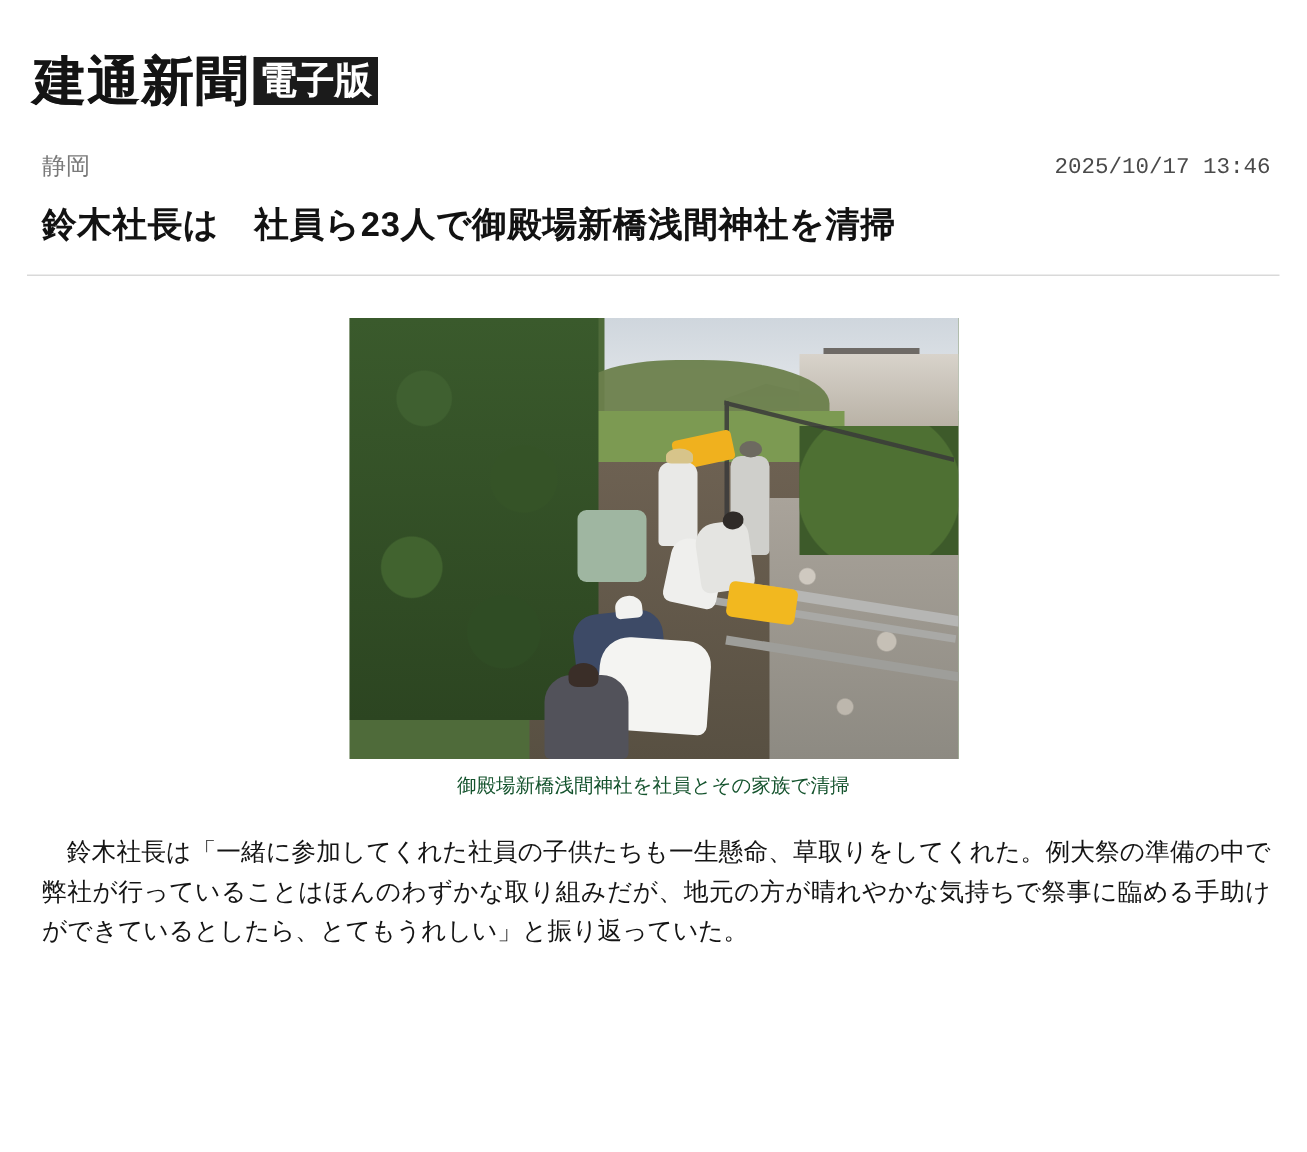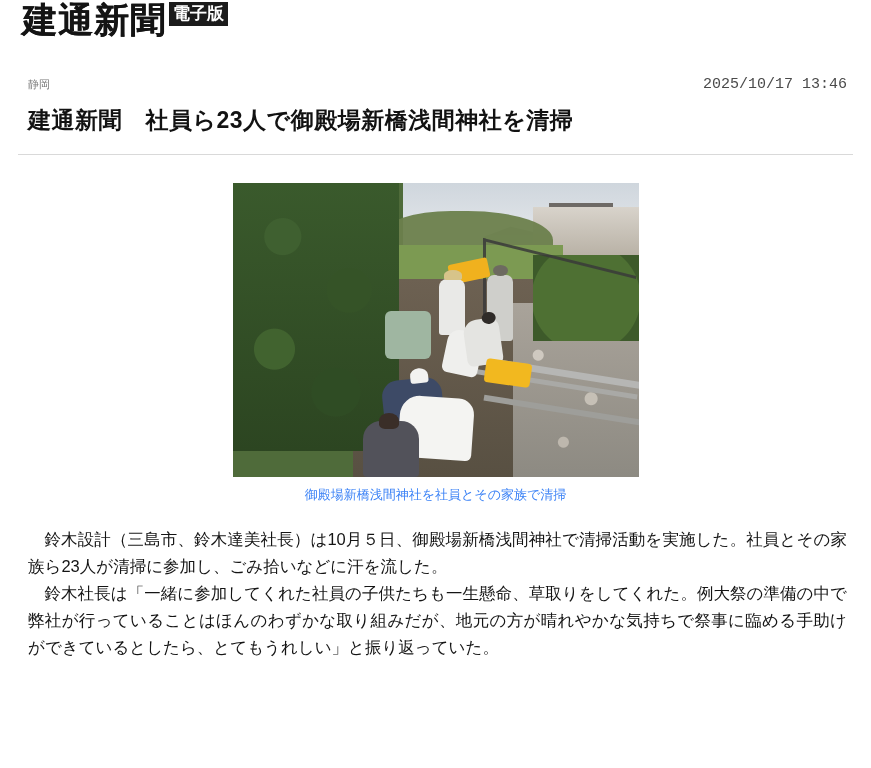--- a/index.html
+++ b/index.html
@@ -17,58 +17,58 @@
   .page {
     width: 871px;
     height: 768px;
     position: relative;
     box-sizing: border-box;
     padding: 0 18px;
   }
 
   
   .masthead {
-    padding-top: 2px;
+    padding-top: 27px;
     padding-left: 4px;
     display: flex;
-    align-items: flex-start;
+    align-items: center;
     height: 54px;
   }
   .logo-main {
     font-family: "DejaVu Serif", "Liberation Serif", serif;
     font-weight: bold;
     font-size: 35px;
     letter-spacing: 1px;
     color: #141414;
     line-height: 1;
     text-shadow: 0.5px 0 0 #141414;
   }
   .logo-badge {
     font-family: "DejaVu Serif", "Liberation Serif", serif;
     font-weight: bold;
-    font-size: 17px;
+    font-size: 25px;
     line-height: 1;
     color: #ffffff;
     background: #1b1b1b;
     padding: 3px 4px 4px 4px;
     margin-left: 3px;
     margin-bottom: 1px;
     letter-spacing: 0px;
   }
 
   
   .meta-row {
     display: flex;
     justify-content: space-between;
     align-items: center;
     margin-top: 20px;
     padding: 0 6px 0 10px;
   }
   .region-label {
-    font-size: 11px;
+    font-size: 16px;
     color: #7a7a7a;
   }
   .timestamp {
     font-size: 15px;
     color: #4a4a4a;
     font-family: Liberation Mono, monospace;
   }
 
   
   .headline {
@@ -237,21 +237,21 @@
     position: absolute; left: 252px; top: 178px; width: 46px; height: 24px;
     background: #f2b81f; border-radius: 4px; transform: rotate(8deg);
   }
   .photo .bag {
     position: absolute; left: 152px; top: 128px; width: 46px; height: 48px;
     background: #9fb6a1; border-radius: 6px;
   }
   .caption {
     text-align: center;
     font-size: 13px;
-    color: #3b82f6;
+    color: #14532d;
     margin-top: 9px;
   }
 
   
   .body-text {
     margin-top: 22px;
     padding: 0 6px 0 10px;
     font-size: 16.5px;
     line-height: 1.62;
     color: #141414;
@@ -270,21 +270,21 @@
   <div class="masthead">
     <span class="logo-main">建通新聞</span>
     <span class="logo-badge">電子版</span>
   </div>
 
   <div class="meta-row">
     <span class="region-label">静岡</span>
     <span class="timestamp">2025/10/17 13:46</span>
   </div>
 
-  <h1 class="headline">建通新聞　社員ら23人で御殿場新橋浅間神社を清掃</h1>
+  <h1 class="headline">鈴木社長は　社員ら23人で御殿場新橋浅間神社を清掃</h1>
 
   <div class="rule"></div>
 
   <figure class="figure">
     <div class="photo">
       <div class="sky"></div>
       <div class="far-hills"></div>
       <div class="house-roof"></div>
       <div class="houses"></div>
       <div class="bg-trees"></div>
@@ -304,17 +304,16 @@
       <div class="p4"></div>
       <div class="bin2"></div>
       <div class="p5"></div>
       <div class="p6"></div>
       <div class="p7"></div>
     </div>
     <figcaption class="caption">御殿場新橋浅間神社を社員とその家族で清掃</figcaption>
   </figure>
 
   <div class="body-text">
-    <p class="indent">鈴木設計（三島市、鈴木達美社長）は10月５日、御殿場新橋浅間神社で清掃活動を実施した。社員とその家族ら23人が清掃に参加し、ごみ拾いなどに汗を流した。</p>
     <p class="indent">鈴木社長は「一緒に参加してくれた社員の子供たちも一生懸命、草取りをしてくれた。例大祭の準備の中で弊社が行っていることはほんのわずかな取り組みだが、地元の方が晴れやかな気持ちで祭事に臨める手助けができているとしたら、とてもうれしい」と振り返っていた。</p>
   </div>
 
 </div>
 
 </body></html>

